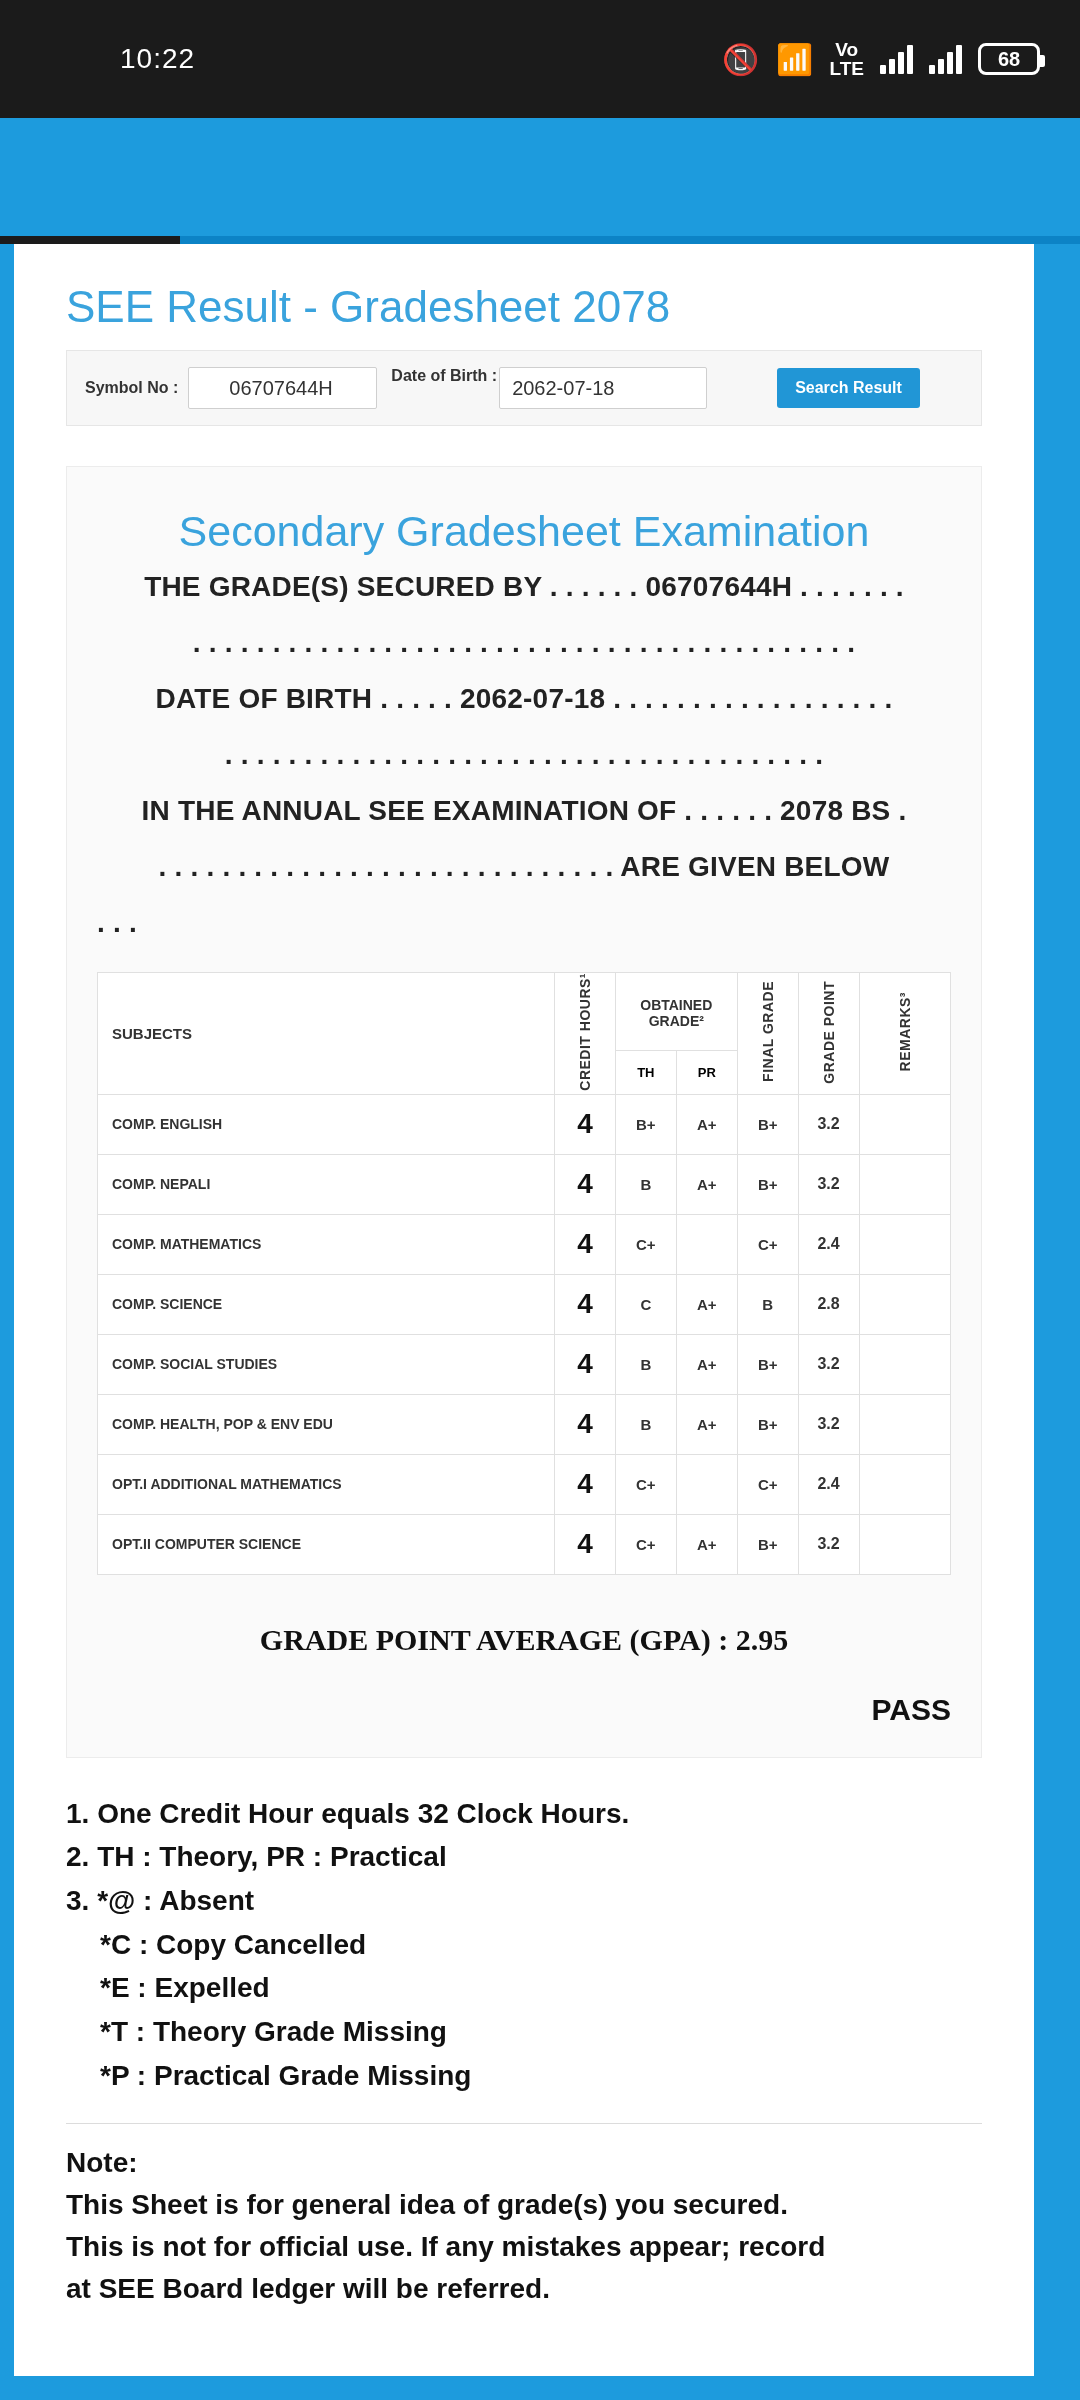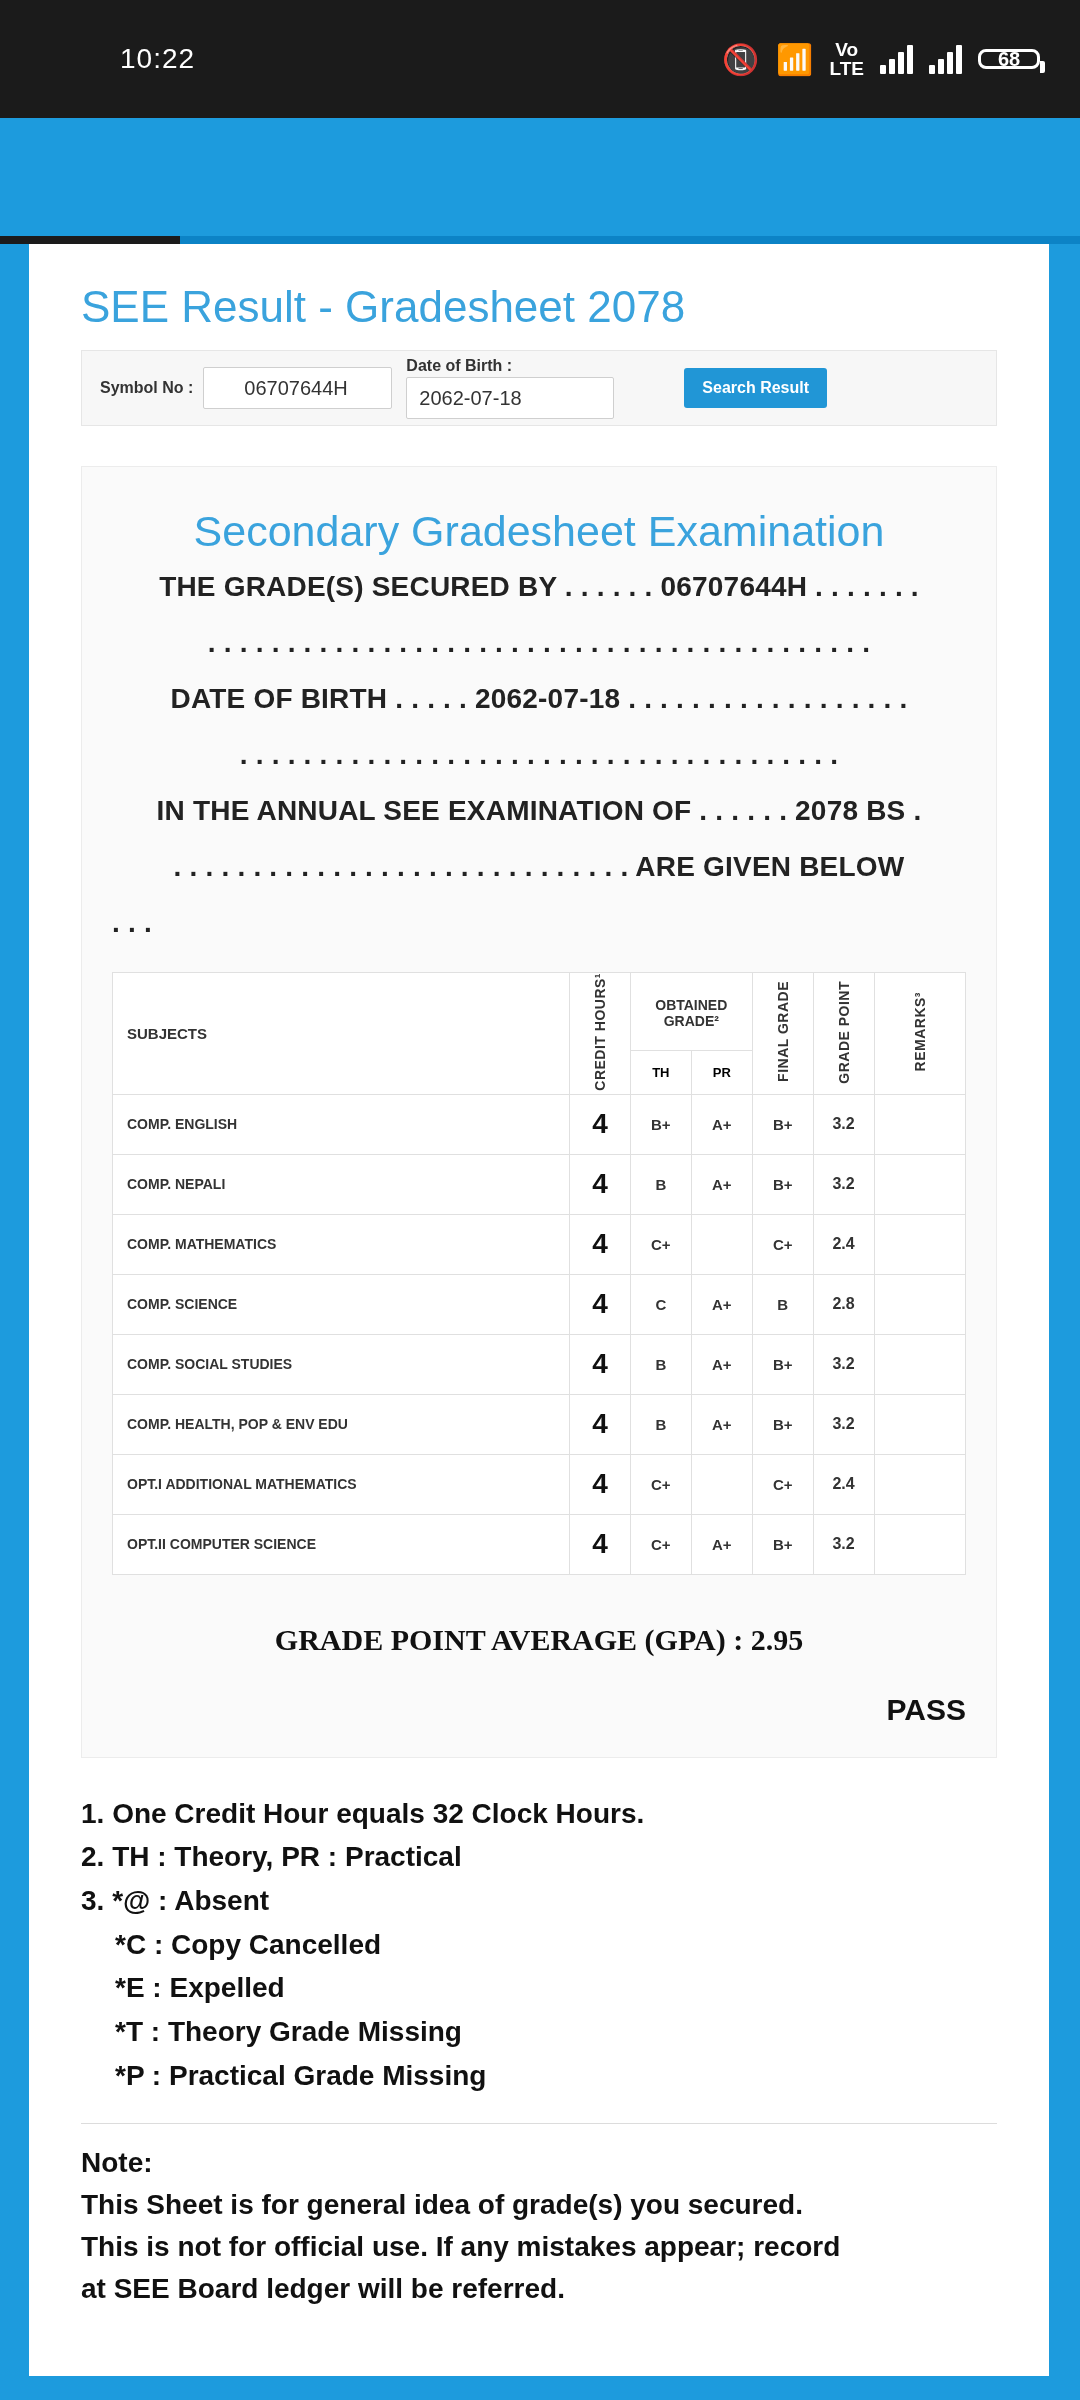--- a/index.html
+++ b/index.html
@@ -38,21 +38,21 @@
     font-weight: bold;
   }
   .bars { display: flex; align-items: flex-end; gap: 3px; height: 30px; }
   .bars i { display: block; width: 6px; background: #fff; border-radius: 1px; }
   .bars i:nth-child(1) { height: 9px; }
   .bars i:nth-child(2) { height: 15px; }
   .bars i:nth-child(3) { height: 22px; }
   .bars i:nth-child(4) { height: 29px; }
   .battery {
     border: 3px solid #fff; border-radius: 8px;
-    width: 62px; height: 20px;
+    width: 62px; height: 32px;
     display: flex; align-items: center; justify-content: center;
     font-size: 20px; position: relative; font-weight: bold;
   }
   .battery:after {
     content: ""; position: absolute; right: -8px; top: 9px;
     width: 5px; height: 12px; background: #fff; border-radius: 0 2px 2px 0;
   }
 
   
   .viewport {
@@ -61,21 +61,21 @@
   }
   .progress-strip {
     position: absolute; top: 118px; left: 0; width: 1080px; height: 8px;
     background: #0c83c6;
   }
   .progress-strip .fill { width: 180px; height: 8px; background: #1b1b1b; }
 
   .page {
     position: absolute;
     top: 126px;
-    left: 29px;
+    left: 14px;
     width: 1020px;
     height: 2132px;
     background: #ffffff;
     overflow: hidden;
   }
 
   .page-title {
     color: #3aa3dd;
     font-size: 44px;
     padding: 38px 0 18px 52px;
@@ -93,21 +93,21 @@
     padding: 0 18px;
     gap: 14px;
   }
   .field-label {
     font-size: 16px;
     font-weight: bold;
     color: #333;
     white-space: nowrap;
   }
   .form-group { display: flex; align-items: center; gap: 10px; }
-  .form-group.col { flex-direction: column; align-items: flex-start; gap: 2px; }
+  .form-group.col { flex-direction: row; align-items: flex-start; gap: 2px; }
   input.text-input {
     height: 42px;
     border: 1px solid #cfcfcf;
     background: #fff;
     font-size: 20px;
     color: #333;
     padding: 0 12px;
     font-family: "Liberation Sans", sans-serif;
     border-radius: 2px;
   }

